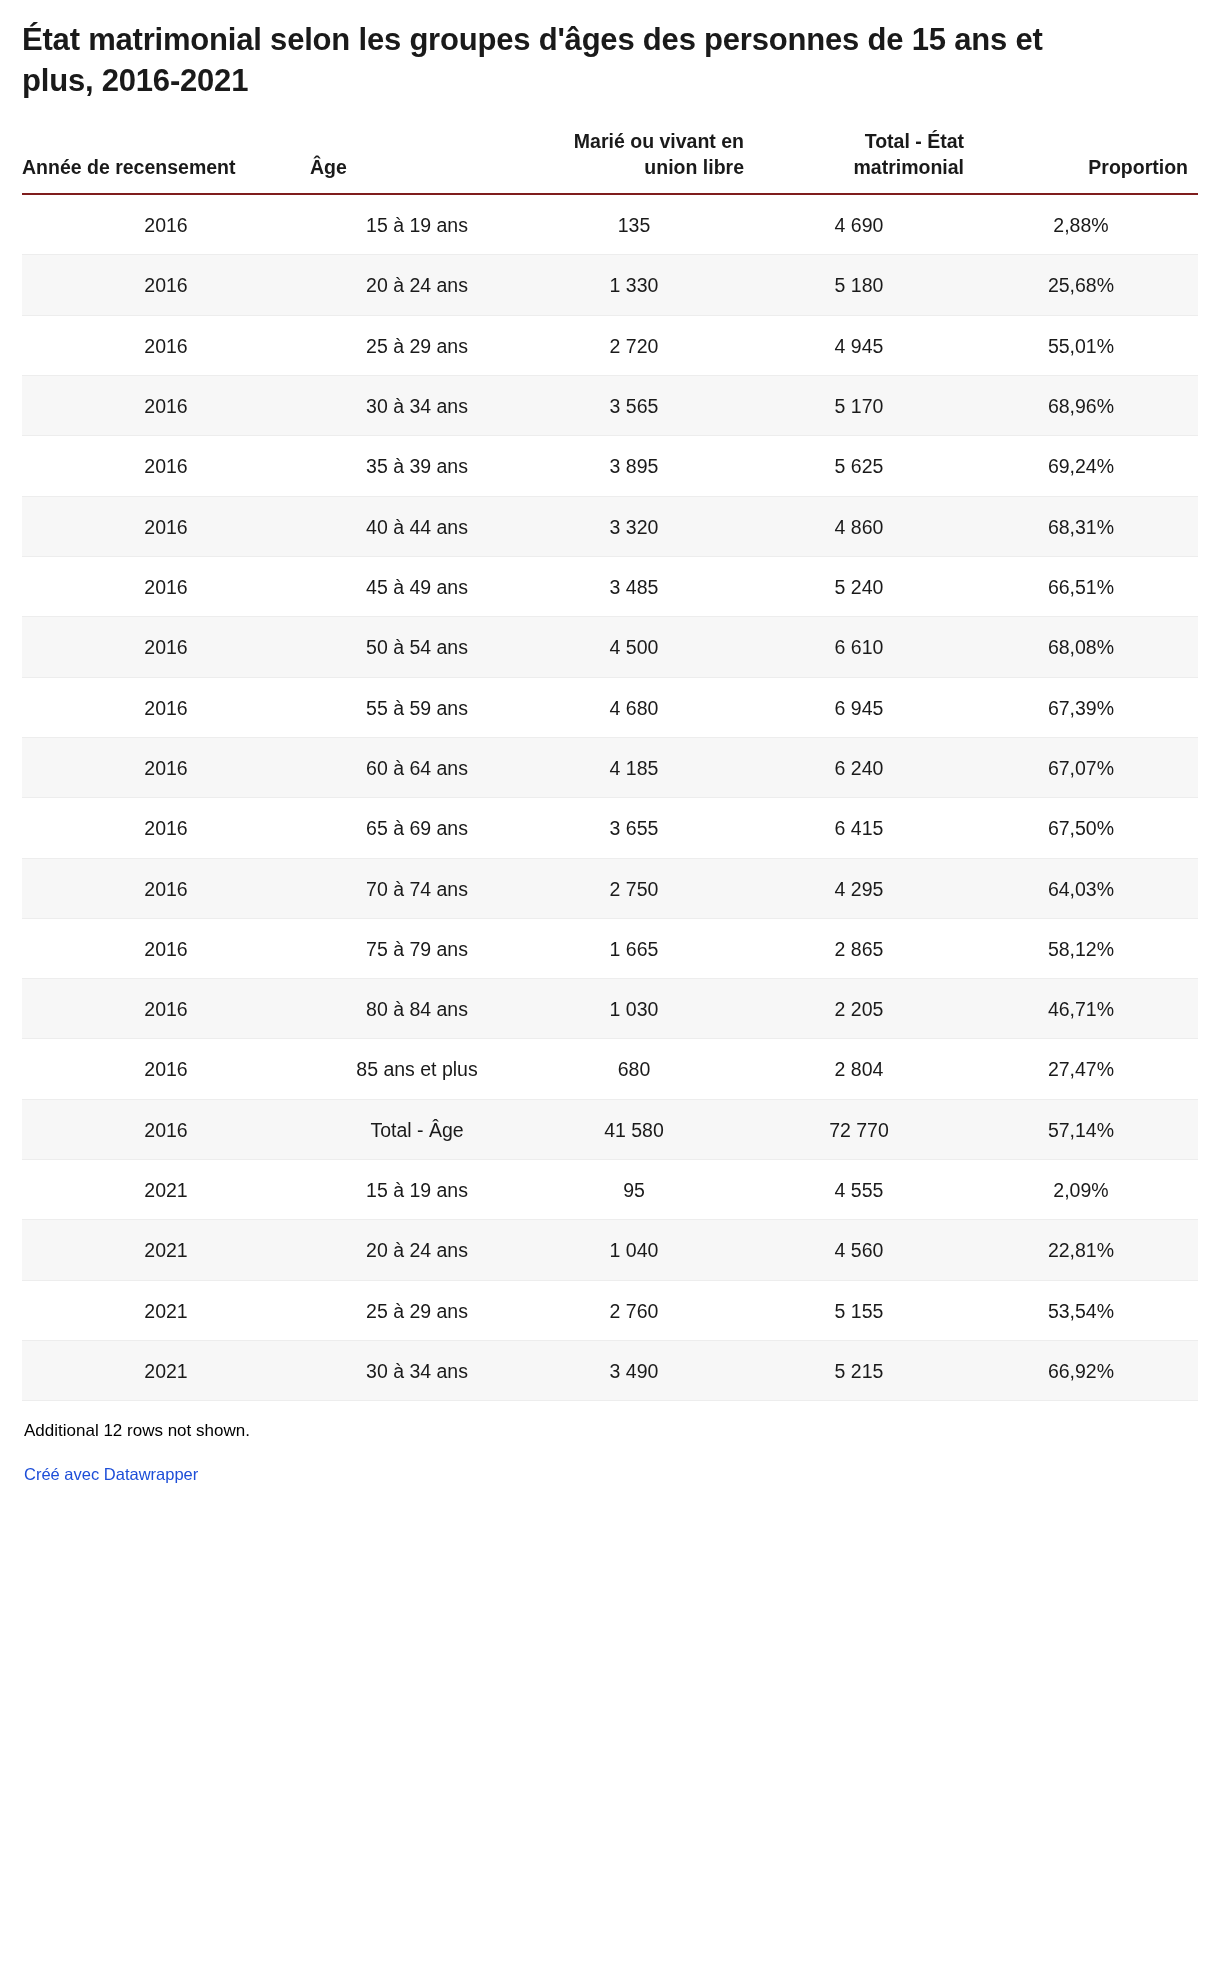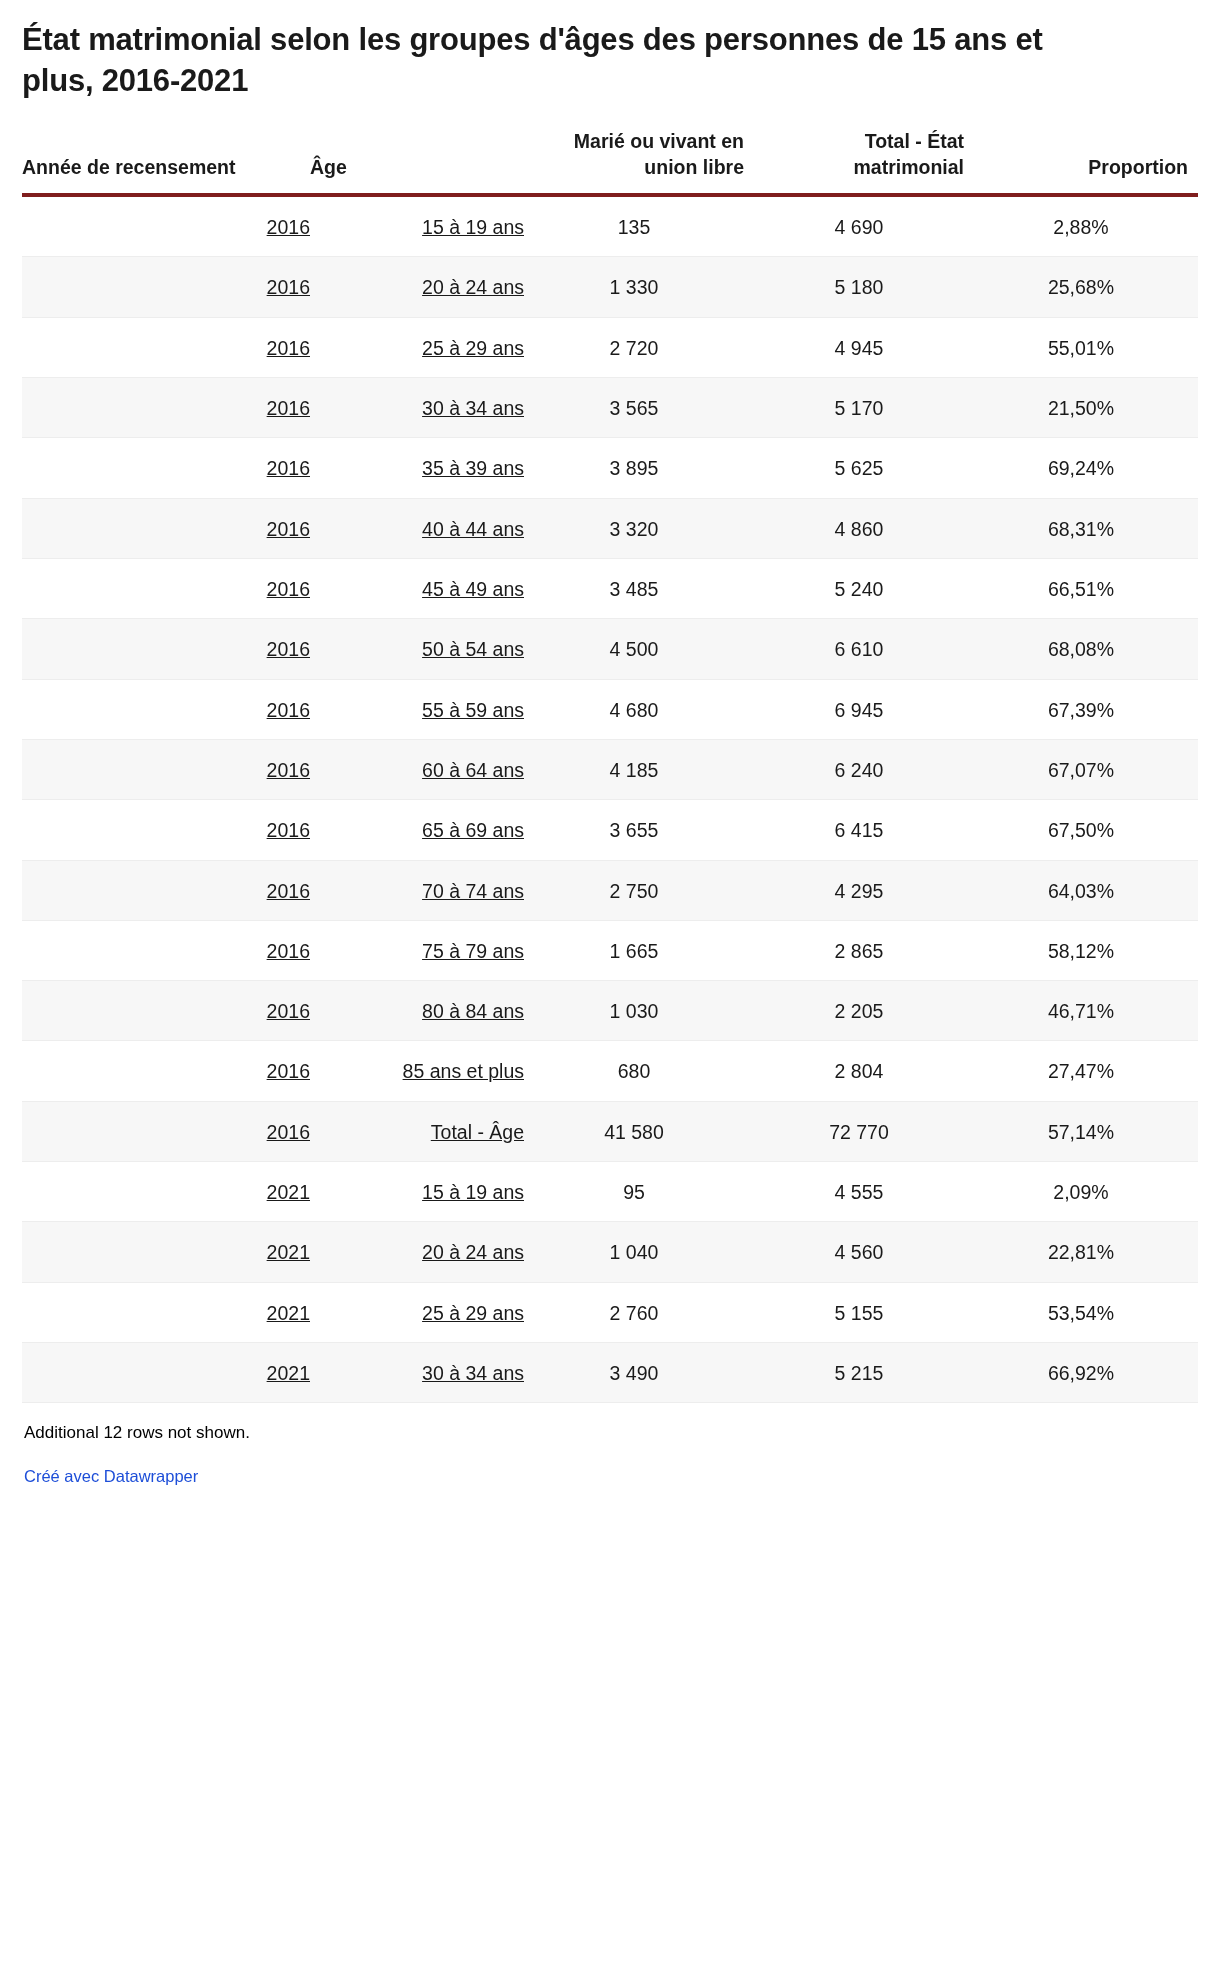--- a/index.html
+++ b/index.html
@@ -40,35 +40,35 @@
   table.dw-table col.c-total { width: 220px; }
   table.dw-table col.c-prop  { width: 224px; }
 
   thead th {
     font-weight: bold;
     font-size: 19.5px;
     line-height: 1.34;
     color: #1a1a1a;
     vertical-align: bottom;
     padding: 0 0 13px 0;
-    border-bottom: 4px solid #7f1d1d;
+    border-bottom: 2px solid #7f1d1d;
   }
   thead th.left  { text-align: left; }
   thead th.right { text-align: right; }
   thead th.pad-r { padding-right: 10px; }
 
   tbody td {
     font-size: 19.5px;
     line-height: 1.35;
     color: #1a1a1a;
     padding: 17px 0 16px 0;
     border-bottom: 1px solid #ededed;
     vertical-align: middle;
   }
-  tbody td.left  { text-align: right; text-decoration: underline; }
+  tbody td.left  { text-align: center; }
   tbody td.right { text-align: center; padding-right: 10px; }
   tbody tr.alt td { background: #f7f7f7; }
 
   .footnote {
     font-size: 17px;
     color: #000000;
     margin: 20px 0 0 2px;
   }
   .credit {
     font-size: 16.5px;
@@ -120,21 +120,21 @@
           <td class="left">25 à 29 ans</td>
           <td class="right">2 720</td>
           <td class="right">4 945</td>
           <td class="right">55,01%</td>
         </tr>
         <tr class="alt">
           <td class="left">2016</td>
           <td class="left">30 à 34 ans</td>
           <td class="right">3 565</td>
           <td class="right">5 170</td>
-          <td class="right">21,50%</td>
+          <td class="right">68,96%</td>
         </tr>
         <tr>
           <td class="left">2016</td>
           <td class="left">35 à 39 ans</td>
           <td class="right">3 895</td>
           <td class="right">5 625</td>
           <td class="right">69,24%</td>
         </tr>
         <tr class="alt">
           <td class="left">2016</td>

